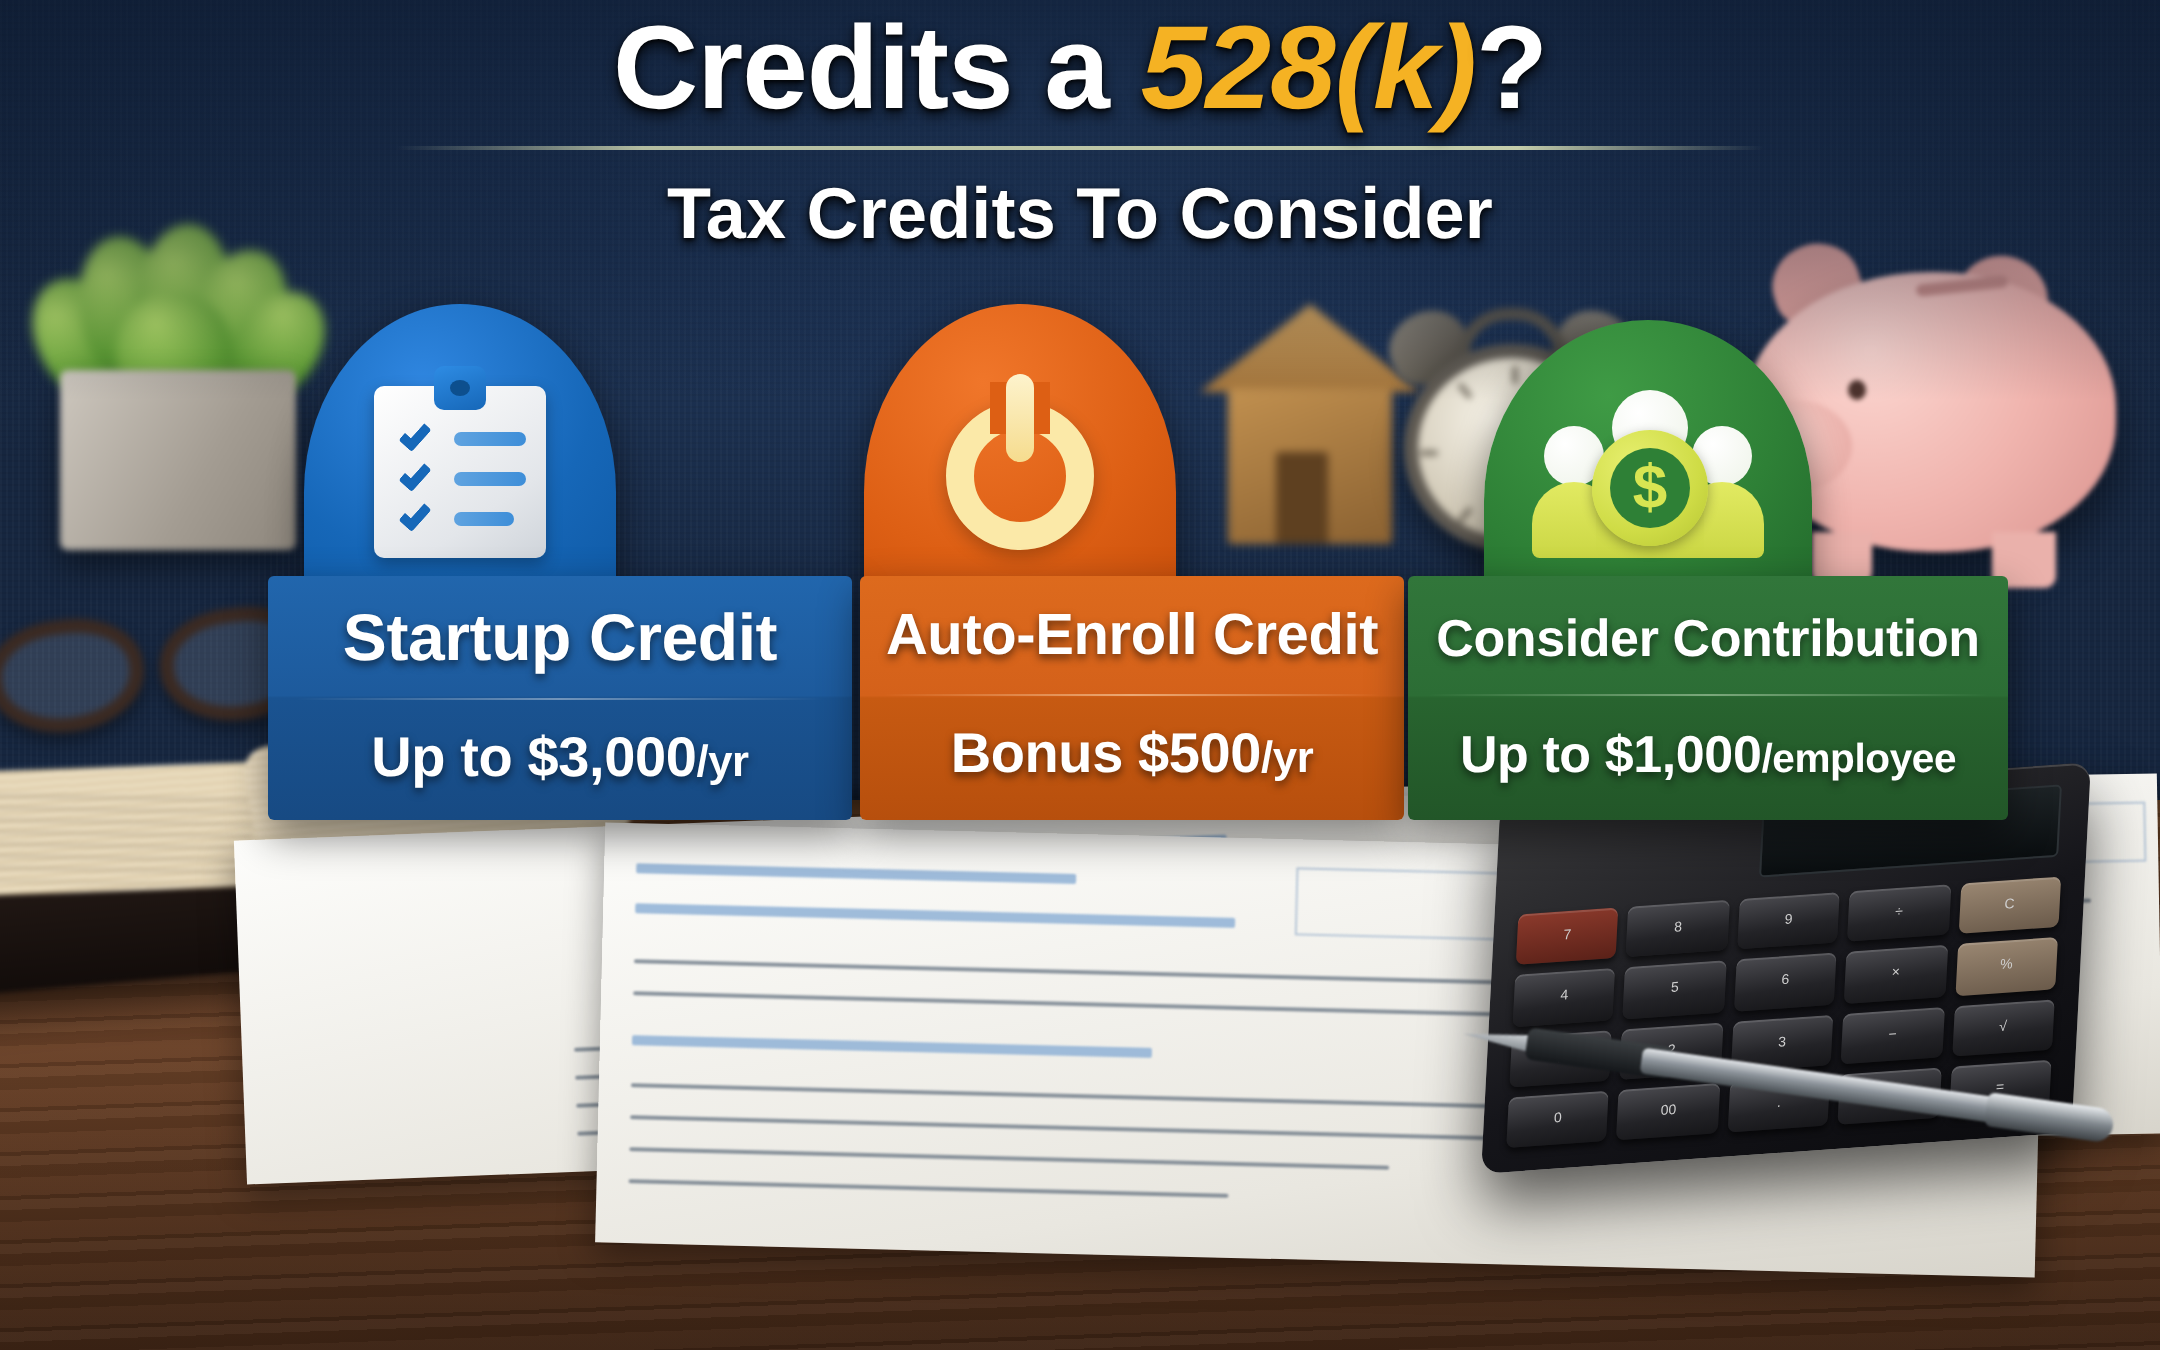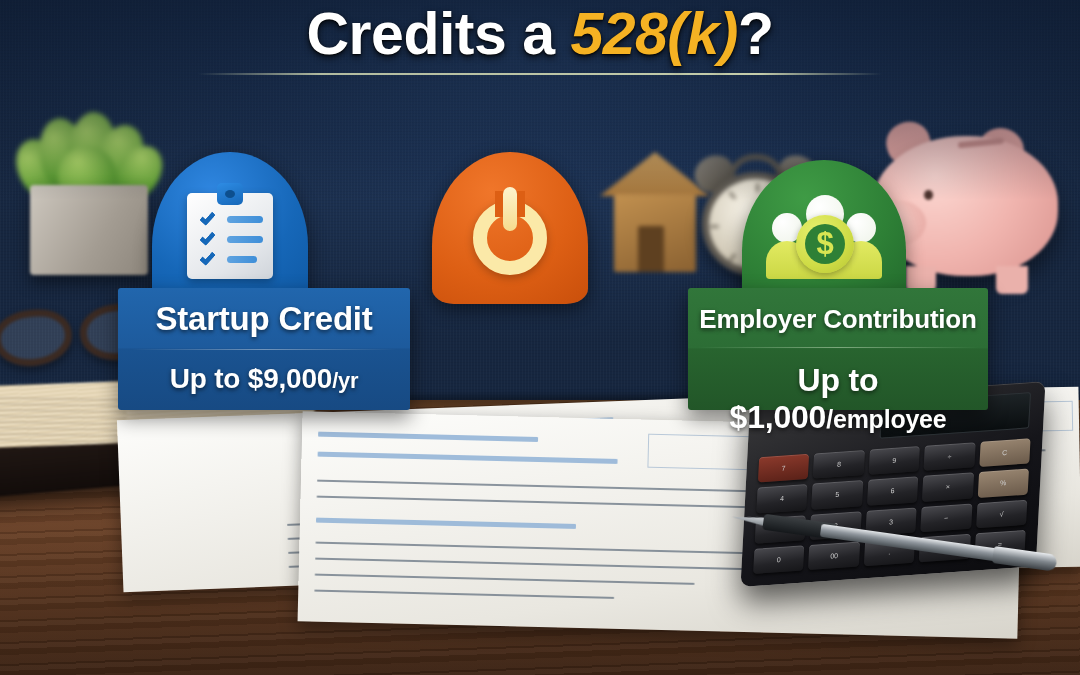--- a/index.html
+++ b/index.html
@@ -233,20 +233,21 @@
     overflow:hidden;
   }
   .badge-icon{
     position:absolute; left:50%; top:52%; transform:translate(-50%,-50%);
   }
 
   .card{
     position:absolute;
     box-shadow:0 8px 20px rgba(0,0,0,.48);
     border-radius:3px;
+    margin-left:16px;
   }
   .card-title{
     text-align:center; color:#fff; font-weight:bold;
     text-shadow:0 2px 4px rgba(0,0,0,.55);
     letter-spacing:-.2px;
   }
   .card-div{ height:1px; }
   .card-value{
     text-align:center; color:#fff; font-weight:bold;
     text-shadow:0 2px 4px rgba(0,0,0,.55);
@@ -469,20 +470,21 @@
     <div class="pen-grip"></div>
     <div class="pen-body"></div>
     <div class="pen-cap"></div>
   </div>
 
   <div class="scrim"></div>
 
   <div class="headline-wrap">
     <div class="headline"><span>Credits a </span><span class="accent">528(k)</span><span>?</span></div>
     <div class="rule"></div>
+    <div class="subhead">Tax Credits To Consider</div>
   </div>
 
   <div class="cards">
 
     <div class="badge" id="badge-1">
       <div class="badge-icon">
         <div class="clip">
           <div class="clip-board"></div>
           <div class="clip-top"></div>
           <div class="clip-hole"></div>
@@ -518,24 +520,29 @@
           <div class="coin">
             <div class="coin-inner">$</div>
           </div>
         </div>
       </div>
     </div>
 
     <div class="card" id="card-1">
       <div class="card-title" style="font-size:33px; padding-top:12px;">Startup Credit</div>
       <div class="card-div" style="margin:11px 14px 0;"></div>
-      <div class="card-value" style="font-size:28px; padding-top:13px;"><span>Up to $9,000</span><span class="unit">/yr</span></div>
-    </div>
-
+      <div class="card-value" style="font-size:28px; padding-top:13px;"><span>Up to $3,000</span><span class="unit">/yr</span></div>
+    </div>
+
+    <div class="card" id="card-2">
+      <div class="card-title" style="font-size:29px; padding-top:14px;">Auto-Enroll Credit</div>
+      <div class="card-div" style="margin:12px 12px 0;"></div>
+      <div class="card-value" style="font-size:28px; padding-top:13px;"><span>Bonus $500</span><span class="unit">/yr</span></div>
+    </div>
 
     <div class="card" id="card-3">
-      <div class="card-title" style="font-size:26px; padding-top:16px;">Employer Contribution</div>
+      <div class="card-title" style="font-size:26px; padding-top:16px;">Consider Contribution</div>
       <div class="card-div" style="margin:12px 10px 0;"></div>
-      <div class="card-value" style="font-size:32px; padding-top:14px;"><span>Up to $1,000</span><span class="unit">/employee</span></div>
+      <div class="card-value" style="font-size:26px; padding-top:14px;"><span>Up to $1,000</span><span class="unit">/employee</span></div>
     </div>
 
   </div>
 </div>
 
 </body></html>

